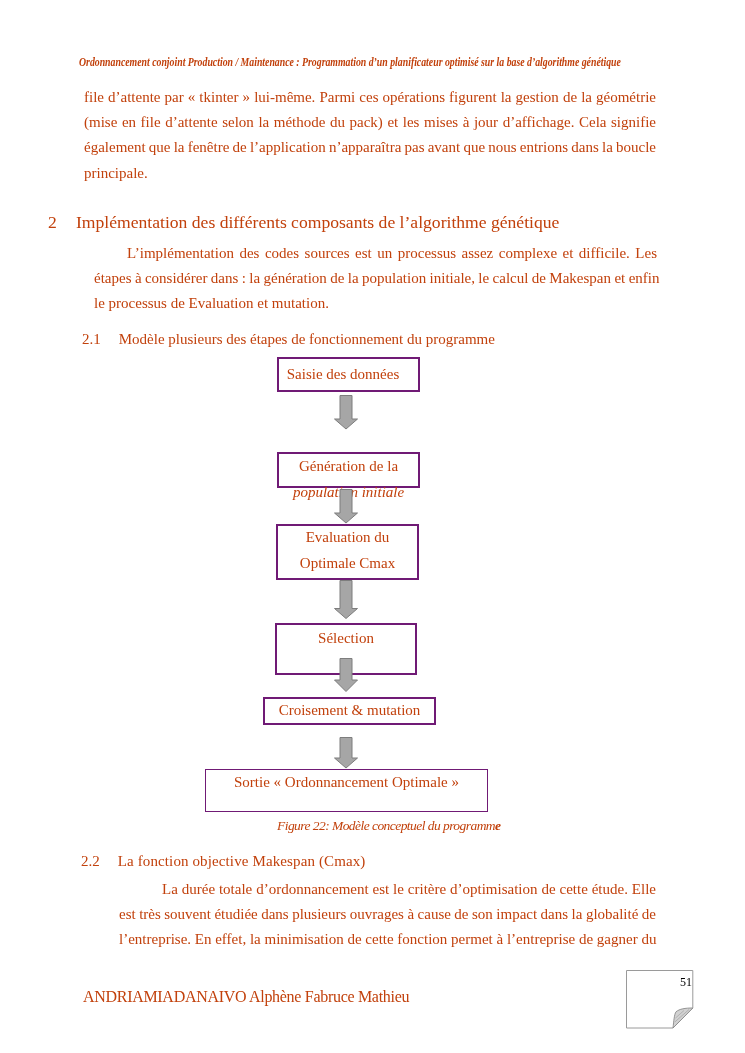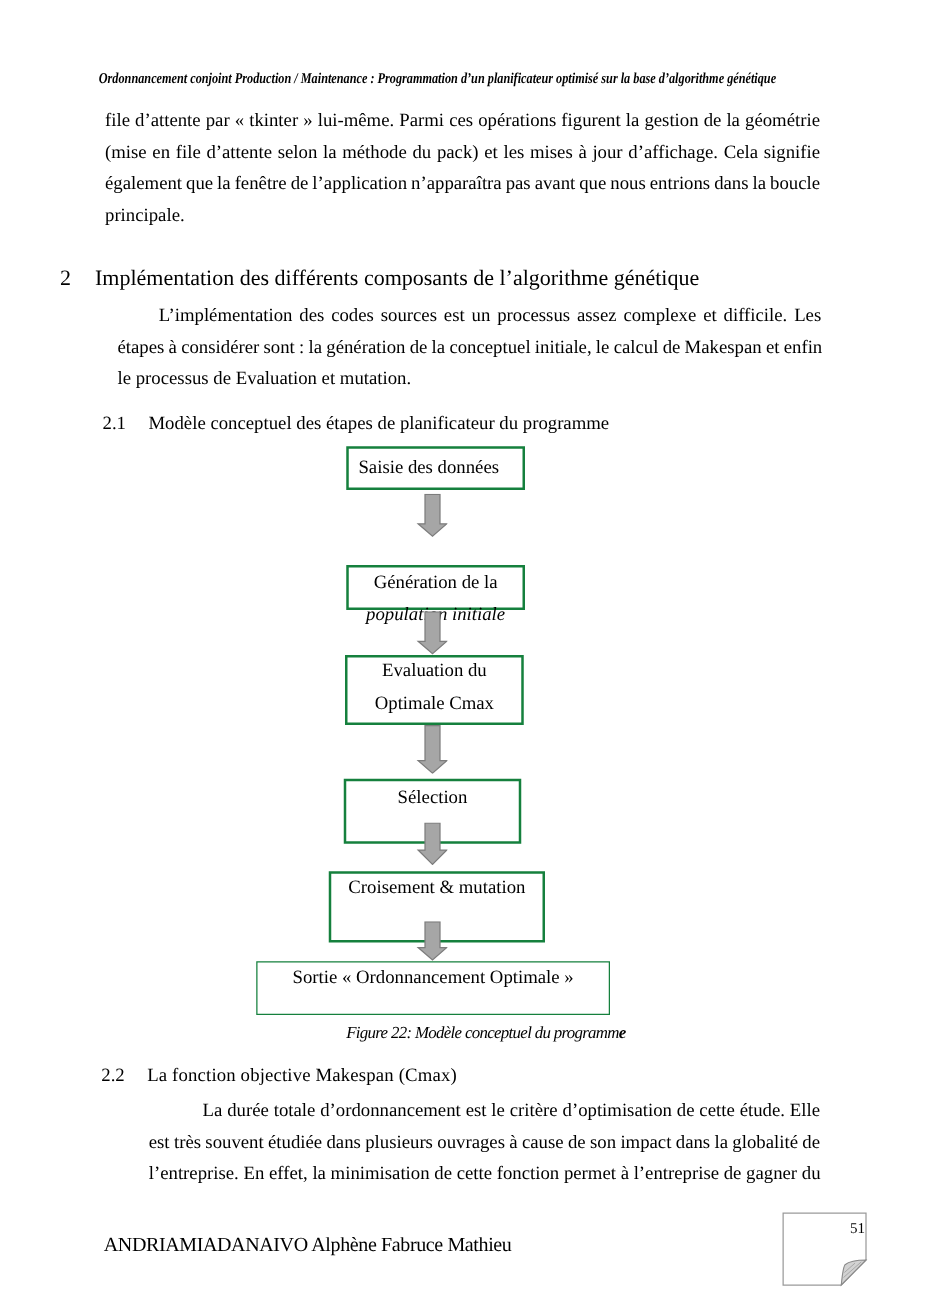--- a/index.html
+++ b/index.html
@@ -1,57 +1,57 @@
 <!DOCTYPE html>
 <html><head>
 <meta charset="utf-8">
 <style>
   html,body{margin:0;padding:0;background:#fff;}
   #page{position:relative;width:745px;height:1053px;background:#fff;overflow:hidden;
-        font-family:"Liberation Serif",serif;color:#000000;}
+        font-family:"Liberation Serif",serif;color:#c2410c;}
   .abs{position:absolute;}
-  .fbox{position:absolute;border:2px solid #15803d;background:#fff;box-sizing:border-box;}
+  .fbox{position:absolute;border:2px solid #701a75;background:#fff;box-sizing:border-box;}
   .bline{position:absolute;left:0;right:0;text-align:center;font-size:15px;line-height:15px;white-space:nowrap;}
 </style>
 </head>
 <body>
 <div id="page">
 
   <div class="abs" style="left:79px;top:55.9px;font-size:12px;line-height:12px;font-weight:bold;font-style:italic;white-space:nowrap;transform:scaleX(0.816);transform-origin:0 0;">Ordonnancement conjoint Production / Maintenance : Programmation d’un planificateur optimisé sur la base d’algorithme génétique</div>
 
   <div class="abs" style="left:84px;top:89.8px;font-size:15px;line-height:15px;white-space:nowrap;word-spacing:0.312px;">file d’attente par «&nbsp;tkinter&nbsp;» lui-même. Parmi ces opérations figurent la gestion de la géométrie</div>
   <div class="abs" style="left:84px;top:115.2px;font-size:15px;line-height:15px;white-space:nowrap;word-spacing:0.806px;">(mise en file d’attente selon la méthode du pack) et les mises à jour d’affichage. Cela signifie</div>
   <div class="abs" style="left:84px;top:140.4px;font-size:15px;line-height:15px;white-space:nowrap;word-spacing:-0.555px;">également que la fenêtre de l’application n’apparaîtra pas avant que nous entrions dans la boucle</div>
   <div class="abs" style="left:84px;top:165.9px;font-size:15px;line-height:15px;white-space:nowrap;">principale.</div>
   <div class="abs" style="left:127px;top:246.4px;font-size:15px;line-height:15px;white-space:nowrap;word-spacing:1.754px;">L’implémentation des codes sources est un processus assez complexe et difficile. Les</div>
-  <div class="abs" style="left:94px;top:271.4px;font-size:15px;line-height:15px;white-space:nowrap;word-spacing:-0.347px;">étapes à considérer sont : la génération de la conceptuel initiale, le calcul de Makespan et enfin</div>
+  <div class="abs" style="left:94px;top:271.4px;font-size:15px;line-height:15px;white-space:nowrap;word-spacing:-0.347px;">étapes à considérer dans : la génération de la population initiale, le calcul de Makespan et enfin</div>
   <div class="abs" style="left:94px;top:296.4px;font-size:15px;line-height:15px;white-space:nowrap;">le processus de Evaluation et mutation.</div>
   <div class="abs" style="left:162px;top:882.4px;font-size:15px;line-height:15px;white-space:nowrap;word-spacing:0.155px;">La durée totale d’ordonnancement est le critère d’optimisation de cette étude. Elle</div>
   <div class="abs" style="left:119px;top:907.4px;font-size:15px;line-height:15px;white-space:nowrap;word-spacing:-0.273px;text-align:center;">est très souvent étudiée dans plusieurs ouvrages à cause de son impact dans la globalité de</div>
   <div class="abs" style="left:119px;top:932.4px;font-size:15px;line-height:15px;white-space:nowrap;">l’entreprise. En effet, la minimisation de cette fonction permet à l’entreprise de gagner du</div>
 
   <div class="abs" style="left:48px;top:214px;font-size:17.6px;line-height:17.6px;white-space:nowrap;">2<span style="margin-left:19.2px;">Implémentation des différents composants de l’algorithme génétique</span></div>
 
-  <div class="abs" style="left:82px;top:332.4px;font-size:15px;line-height:15px;white-space:nowrap;">2.1<span style="margin-left:18px;">Modèle conceptuel des étapes de planificateur du programme</span></div>
+  <div class="abs" style="left:82px;top:332.4px;font-size:15px;line-height:15px;white-space:nowrap;">2.1<span style="margin-left:18px;">Modèle plusieurs des étapes de fonctionnement du programme</span></div>
 
   <div class="fbox" style="left:277px;top:357px;width:143px;height:35px;">
       <div class="bline" style="top:7.5px;left:-11px;">Saisie des données</div>
     </div>
   <div class="fbox" style="left:277px;top:452px;width:143px;height:36px;">
       <div class="bline" style="top:5.1px;">Génération de la</div>
       <div class="bline" style="top:31.3px;font-style:italic;">population initiale</div>
     </div>
   <div class="fbox" style="left:276px;top:524px;width:143px;height:56px;">
       <div class="bline" style="top:4.0px;">Evaluation du</div>
       <div class="bline" style="top:29.5px;">Optimale Cmax</div>
     </div>
   <div class="fbox" style="left:275px;top:623px;width:142px;height:52px;">
       <div class="bline" style="top:5.7px;">Sélection</div>
     </div>
-  <div class="fbox" style="left:263px;top:697px;width:173px;height:57px;">
+  <div class="fbox" style="left:263px;top:697px;width:173px;height:28px;">
       <div class="bline" style="top:4.1px;">Croisement &amp; mutation</div>
     </div>
   <div class="fbox" style="left:205px;top:769px;width:283px;height:43px;border-width:1.5px;">
       <div class="bline" style="top:5.2px;">Sortie « Ordonnancement Optimale »</div>
     </div>
 
   <svg class="abs" style="left:333px;top:395px;" width="25" height="35" viewBox="0 0 25 35">
       <polygon points="7,0.5 19,0.5 19,24 24.5,24 13,34 1.5,24 7,24" fill="#a6a6a6" stroke="#7d7d7d" stroke-width="1"></polygon>
     </svg>
   <svg class="abs" style="left:333px;top:489px;" width="25" height="35" viewBox="0 0 25 35">

